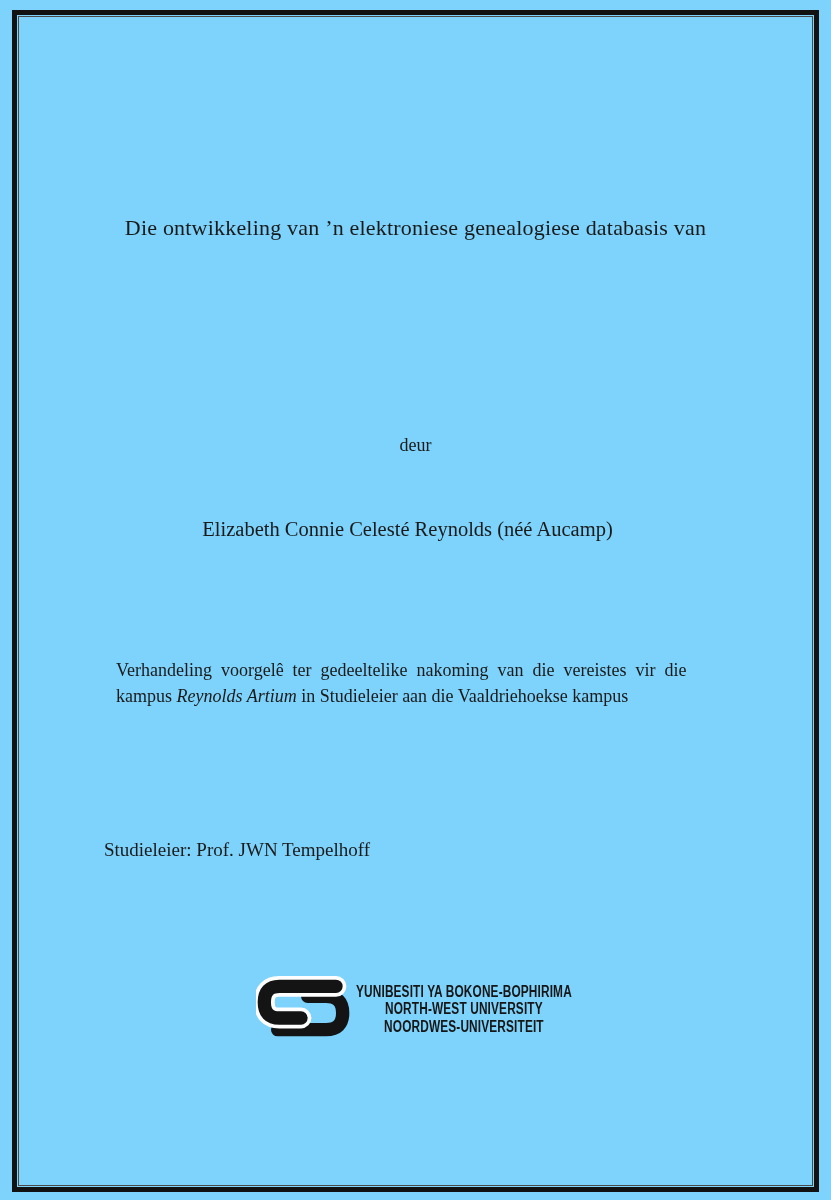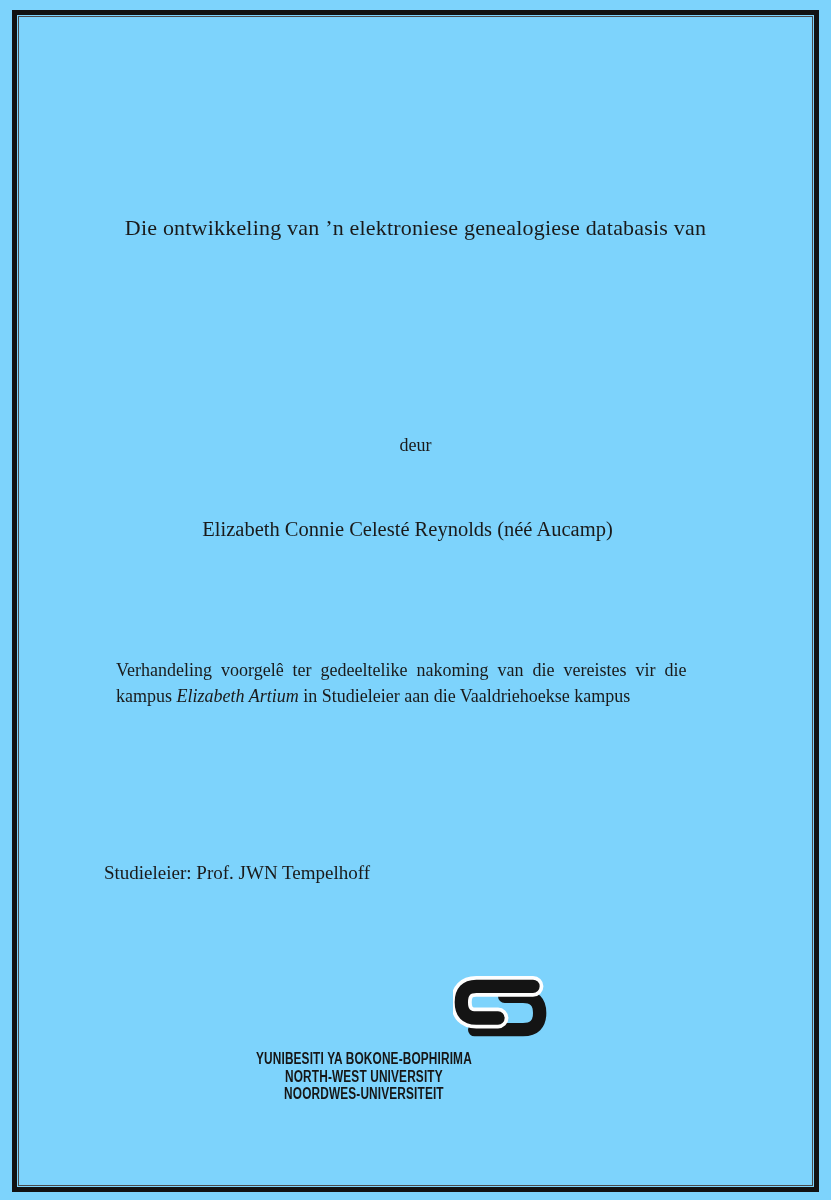--- a/index.html
+++ b/index.html
@@ -66,32 +66,31 @@
     line-height: 26px;
     margin-left: 12px;
   }
   .statement .st-line1 {
     word-spacing: 4.5px;
   }
   .statement .it {
     font-style: italic;
   }
   .supervisor-block {
-    top: 860px;
+    top: 837px;
     left: 104px;
     font-size: 19px;
     line-height: 25px;
   }
   .logo {
     top: 973px;
     left: 256px;
     display: flex;
-    align-items: flex-end;
+    align-items: center;
     gap: 5px;
-    flex-direction: column;
   }
   .logo svg { display: block; }
   .logo-text {
     margin-top: 2px;
     font-family: "Liberation Sans", "DejaVu Sans", sans-serif;
     font-size: 16px;
     line-height: 17.5px;
     font-weight: 600;
     letter-spacing: 0.2px;
     color: #161616;
@@ -113,21 +112,21 @@
   <div class="abs title">
     <div>Die ontwikkeling van ’n elektroniese genealogiese databasis van</div>
   </div>
 
   <div class="abs byline">deur</div>
 
   <div class="abs author">Elizabeth Connie Celesté Reynolds (néé Aucamp)</div>
 
   <div class="abs statement">
     <div class="st-line1">Verhandeling voorgelê ter gedeeltelike nakoming van die vereistes vir die</div>
-    <div class="st-line2"><span>kampus </span><span class="it">Elizabeth Artium</span><span> in Studieleier aan die Vaaldriehoekse kampus</span></div>
+    <div class="st-line2"><span>kampus </span><span class="it">Reynolds Artium</span><span> in Studieleier aan die Vaaldriehoekse kampus</span></div>
   </div>
 
   <div class="abs supervisor-block">
     <div>Studieleier: Prof. JWN Tempelhoff</div>
   </div>
 
   <div class="abs logo">
     <svg width="95" height="70" viewBox="0 0 114 84" xmlns="http://www.w3.org/2000/svg">
 
       <path d="M 26 68 H 84 Q 104 68 104 48 Q 104 28 84 28 H 62" fill="none" stroke="#141414" stroke-width="16" stroke-linecap="round"></path>

